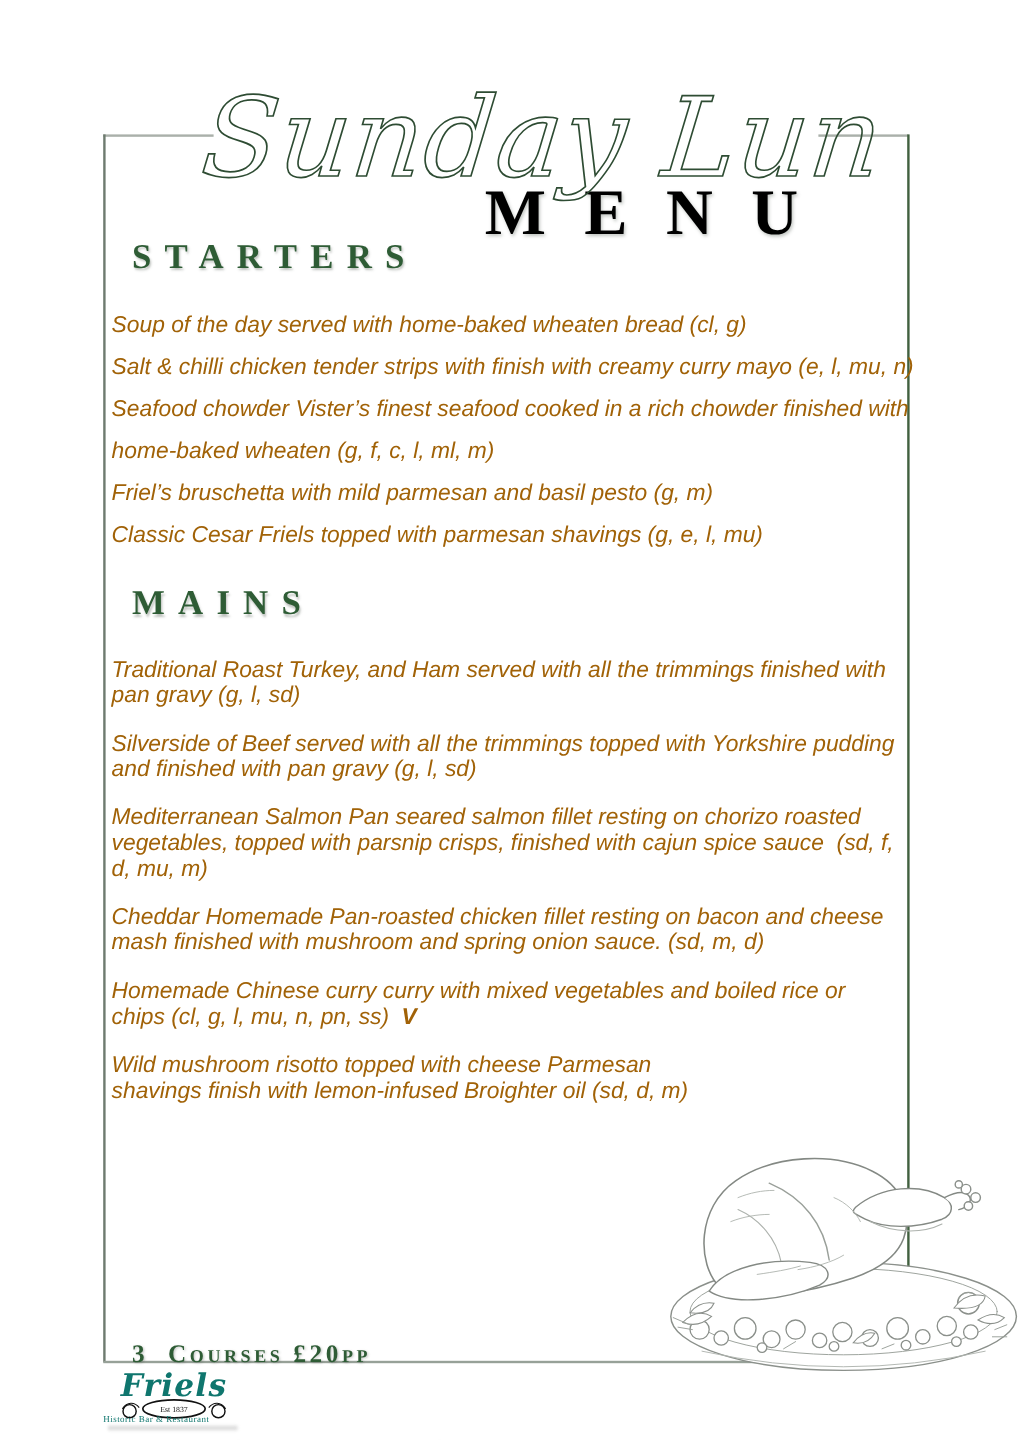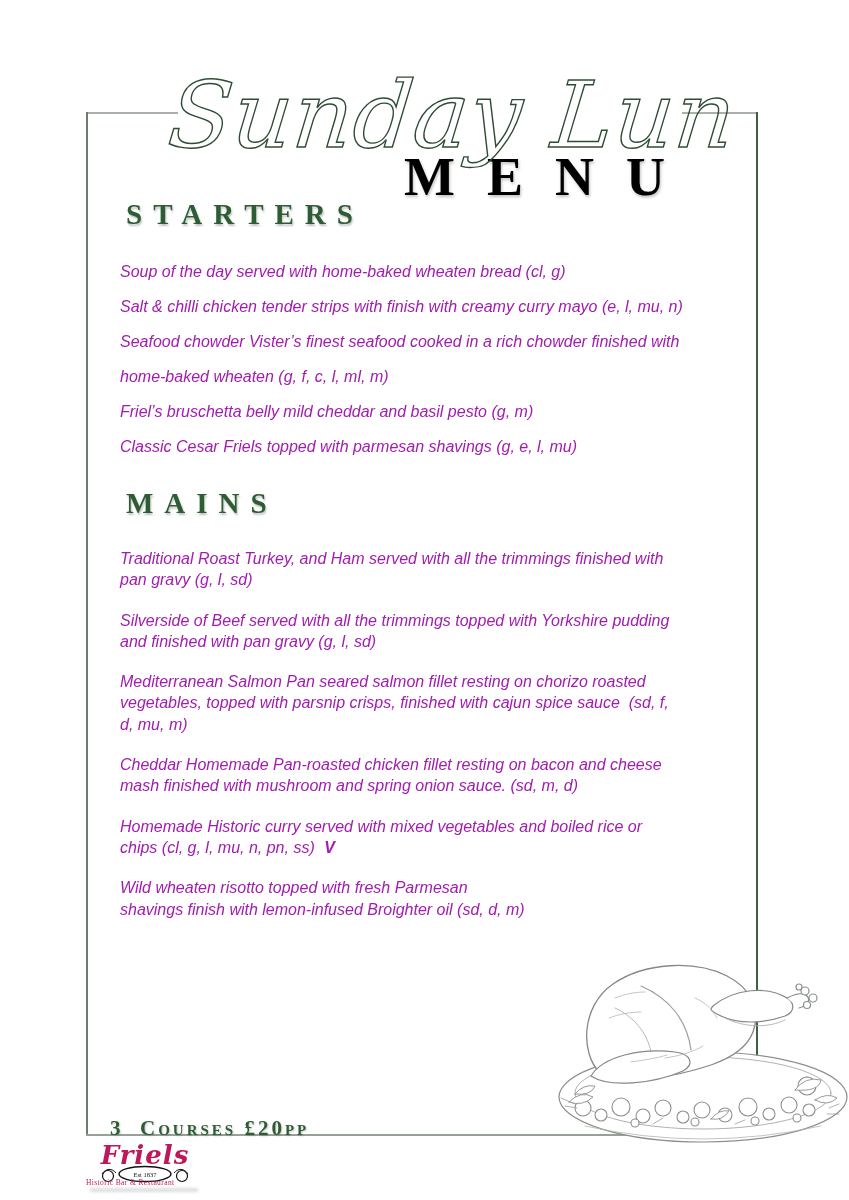--- a/index.html
+++ b/index.html
@@ -15,42 +15,42 @@
   .bl-bottom{left:86px;top:1134px;width:671px;height:1.5px;background:#97a198;}
 
   
   .script-title{position:absolute;left:150px;top:55px;width:580px;height:150px;z-index:5;}
   .menu-word{position:absolute;left:404px;top:150px;z-index:4;
              font-family:"Liberation Serif",serif;font-weight:600;font-size:54px;line-height:54px;
              letter-spacing:32px;color:#000000;text-shadow:1px 2px 3px rgba(70,80,70,.35);}
 
   .heading{position:absolute;left:110px;font-family:"Liberation Serif",serif;font-weight:700;
            font-size:29px;line-height:32px;letter-spacing:11px;color:#2e5c35;
-           text-shadow:1px 2px 2px rgba(70,80,70,.35);margin-left:16px;}
+           text-shadow:1px 2px 2px rgba(70,80,70,.35);}
   .starters-heading{top:198px;}
   .mains-heading{top:487px;}
 
   
-  .menu-list{position:absolute;left:120px;width:660px;color:#a21caf;
-             font-style:italic;font-size:16px;}
+  .menu-list{position:absolute;left:93px;width:660px;color:#a16207;
+             font-style:italic;font-size:19px;}
   .menu-list p{margin:0;}
   .menu-list span{white-space:pre;}
   .starters-list{top:254px;line-height:35px;}
   .mains-list{top:548px;line-height:21.3px;}
   .mains-list p{margin:0 0 19px 0;}
   .vflag{font-weight:700;font-style:italic;margin-left:5px;}
 
   
   .price-footer{position:absolute;left:110px;top:1062px;color:#2e5c35;
                 font-family:"Liberation Serif",serif;font-weight:700;font-size:21px;
                 line-height:26.5px;font-variant:small-caps;letter-spacing:3px;white-space:pre;
                 text-shadow:1px 1px 2px rgba(70,80,70,.3);}
 
   
-  .logo{position:absolute;left:86px;top:1142px;width:118px;height:52px;color:#be185d;}
+  .logo{position:absolute;left:86px;top:1142px;width:118px;height:52px;color:#0f766e;}
   .logo-name{position:absolute;left:0;top:0;width:118px;text-align:center;
              font-family:"DejaVu Serif",serif;font-style:italic;font-weight:700;
              font-size:26px;line-height:26px;letter-spacing:1px;}
   .logo-oval{position:absolute;left:14px;top:23px;}
   .logo-tagline{position:absolute;left:0;top:36px;width:118px;text-align:left;
                 font-family:"Liberation Serif",serif;font-size:7.5px;letter-spacing:.4px;}
   .logo-shadow{position:absolute;left:4px;top:46px;width:108px;height:4px;
                background:#dedede;filter:blur(1.5px);}
 
   
@@ -71,38 +71,38 @@
     <text x="26" y="92" font-family="DejaVu Serif, serif" font-style="italic" font-size="92" fill="none" stroke="#2e4c33" stroke-width="1.4" letter-spacing="1" transform="skewX(-6)">Sunday Lunch</text>
   </svg>
   <div class="menu-word">MENU</div>
 
   <div class="heading starters-heading">STARTERS</div>
   <div class="menu-list starters-list">
     <p><span>Soup of the day served with home-baked wheaten bread (cl, g)</span></p>
     <p><span>Salt &amp; chilli chicken tender strips with finish with creamy curry mayo (e, l, mu, n)</span></p>
     <p><span>Seafood chowder Vister’s finest seafood cooked in a rich chowder finished with
 home-baked wheaten (g, f, c, l, ml, m)</span></p>
-    <p><span>Friel’s bruschetta belly mild cheddar and basil pesto (g, m)</span></p>
+    <p><span>Friel’s bruschetta with mild parmesan and basil pesto (g, m)</span></p>
     <p><span>Classic Cesar Friels topped with parmesan shavings (g, e, l, mu)</span></p>
   </div>
 
   <div class="heading mains-heading">MAINS</div>
   <div class="menu-list mains-list">
     <p><span>Traditional Roast Turkey, and Ham served with all the trimmings finished with
 pan gravy (g, l, sd)</span><b class="vflag"></b></p>
     <p><span>Silverside of Beef served with all the trimmings topped with Yorkshire pudding
 and finished with pan gravy (g, l, sd)</span><b class="vflag"></b></p>
     <p><span>Mediterranean Salmon Pan seared salmon fillet resting on chorizo roasted
 vegetables, topped with parsnip crisps, finished with cajun spice sauce  (sd, f,
 d, mu, m)</span><b class="vflag"></b></p>
     <p><span>Cheddar Homemade Pan-roasted chicken fillet resting on bacon and cheese
 mash finished with mushroom and spring onion sauce. (sd, m, d)</span><b class="vflag"></b></p>
-    <p><span>Homemade Historic curry served with mixed vegetables and boiled rice or
+    <p><span>Homemade Chinese curry curry with mixed vegetables and boiled rice or
 chips (cl, g, l, mu, n, pn, ss) </span><b class="vflag">V</b></p>
-    <p><span>Wild wheaten risotto topped with fresh Parmesan
+    <p><span>Wild mushroom risotto topped with cheese Parmesan
 shavings finish with lemon-infused Broighter oil (sd, d, m)</span><b class="vflag"></b></p>
   </div>
 
   <div class="price-footer">
     <div>3  Courses £20pp</div>
     <div>Lunch Served from 12 noon</div>
   </div>
 
   <div class="logo">
     <div class="logo-name">Friels</div>

